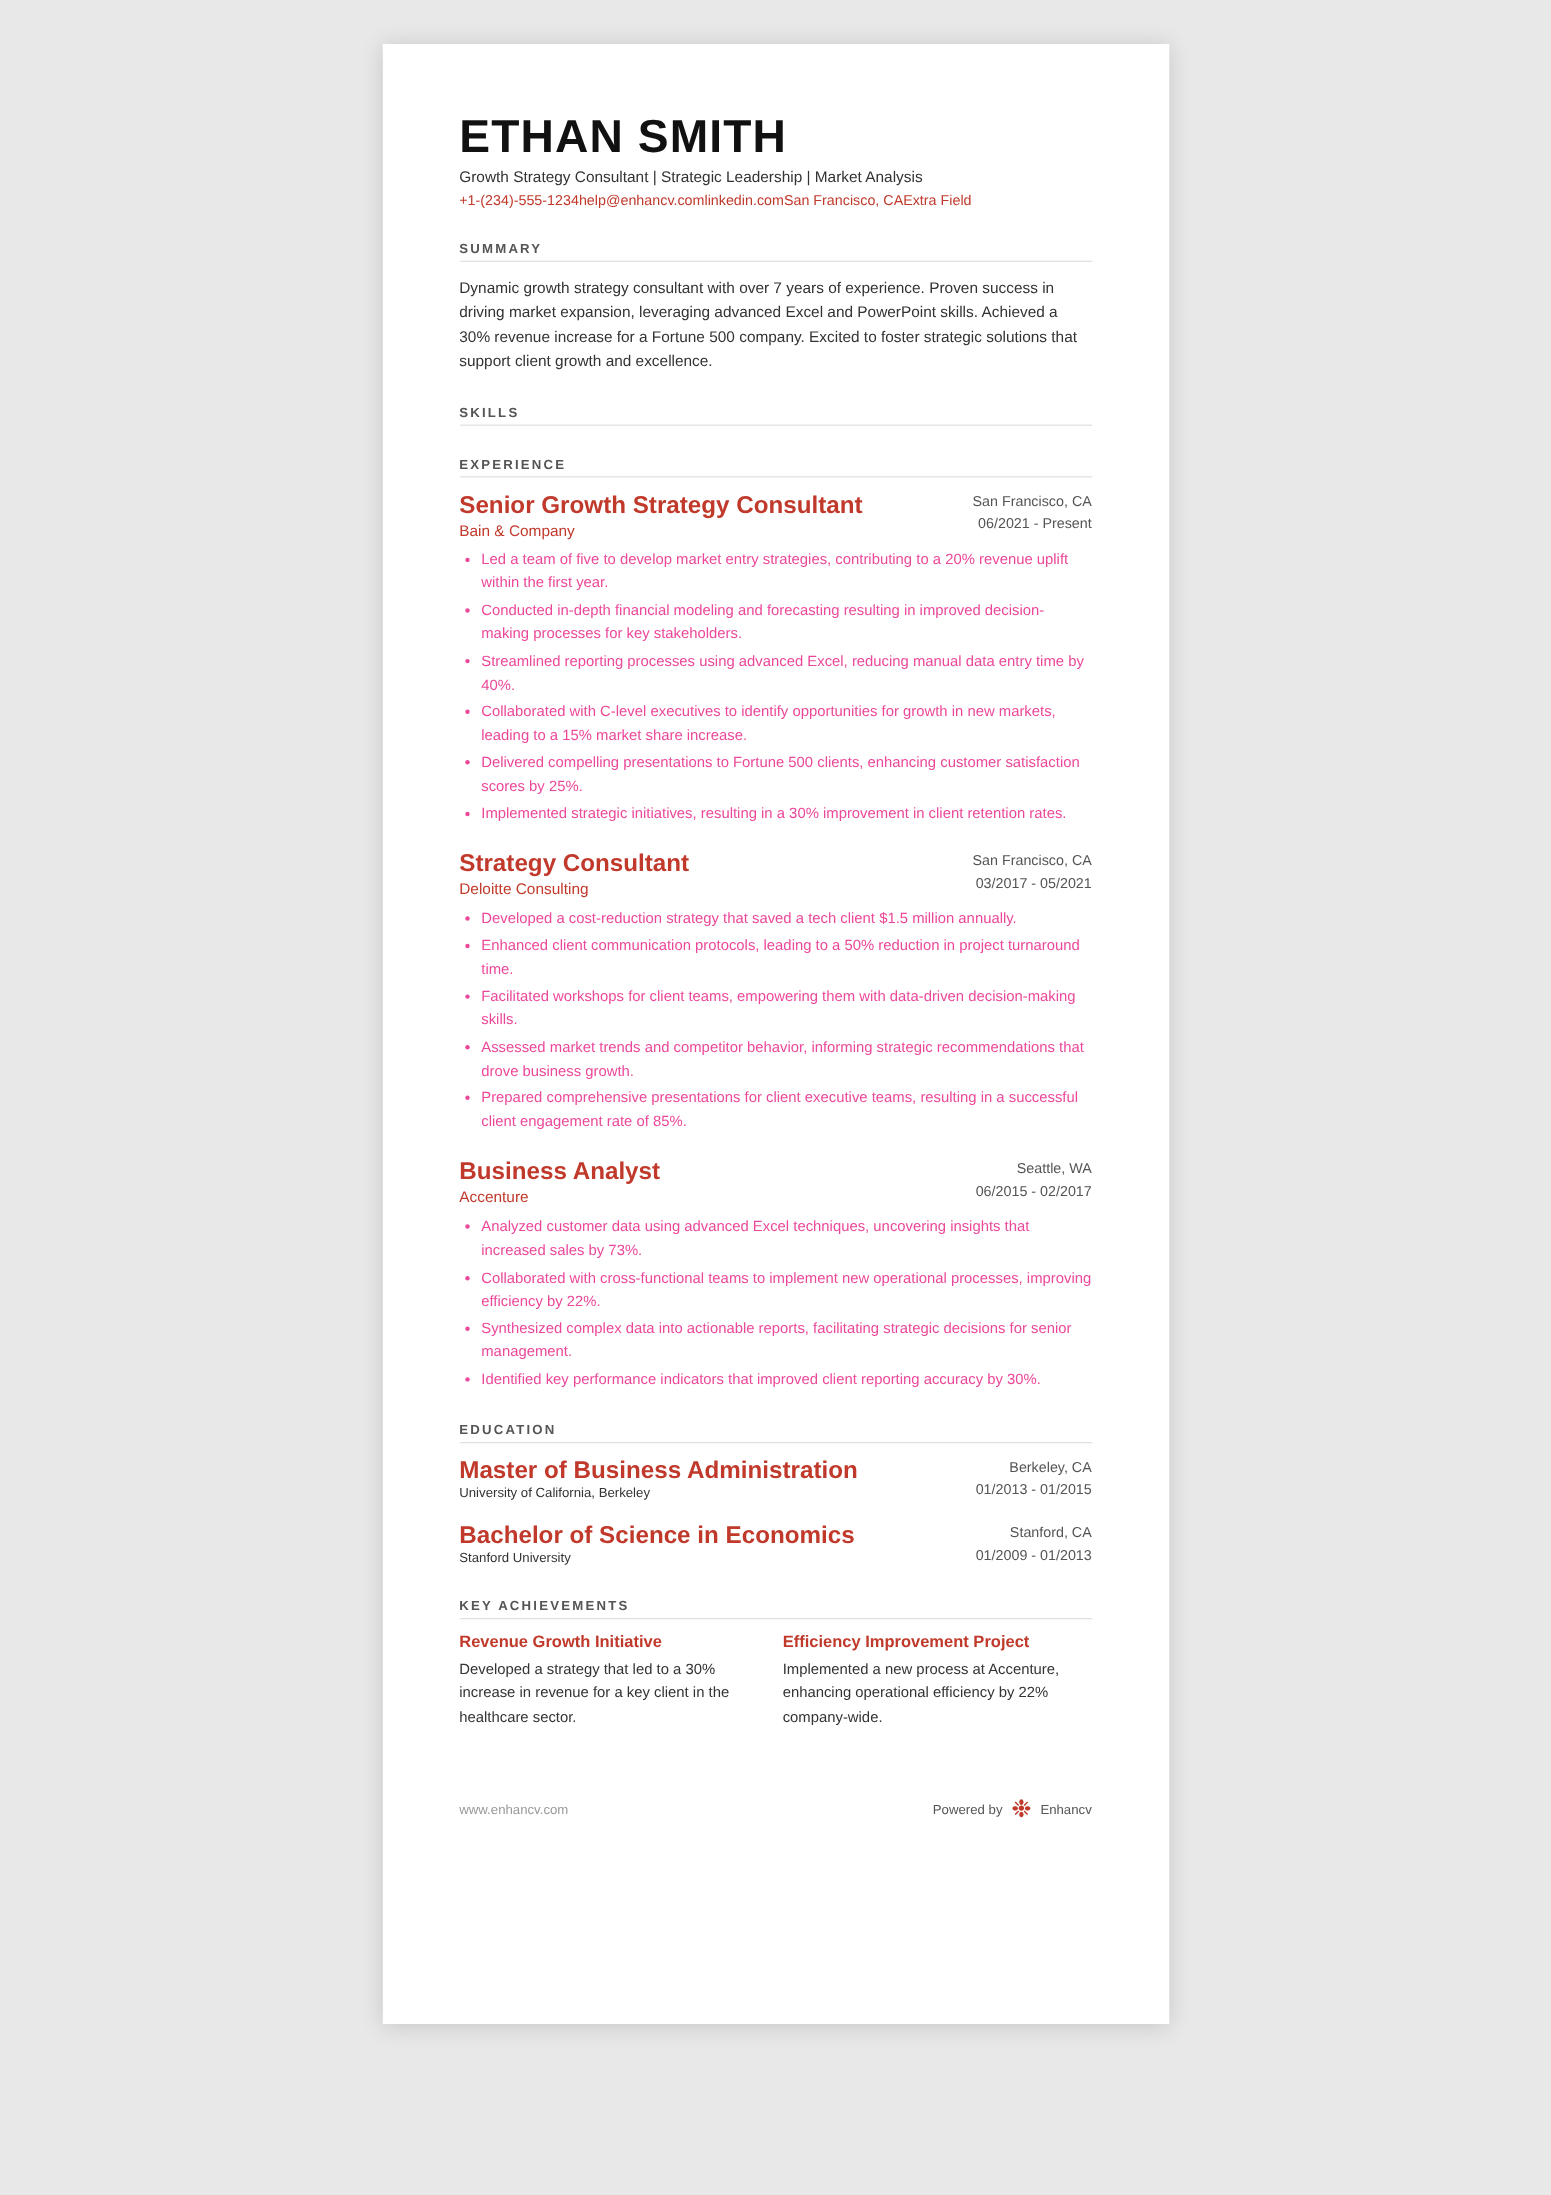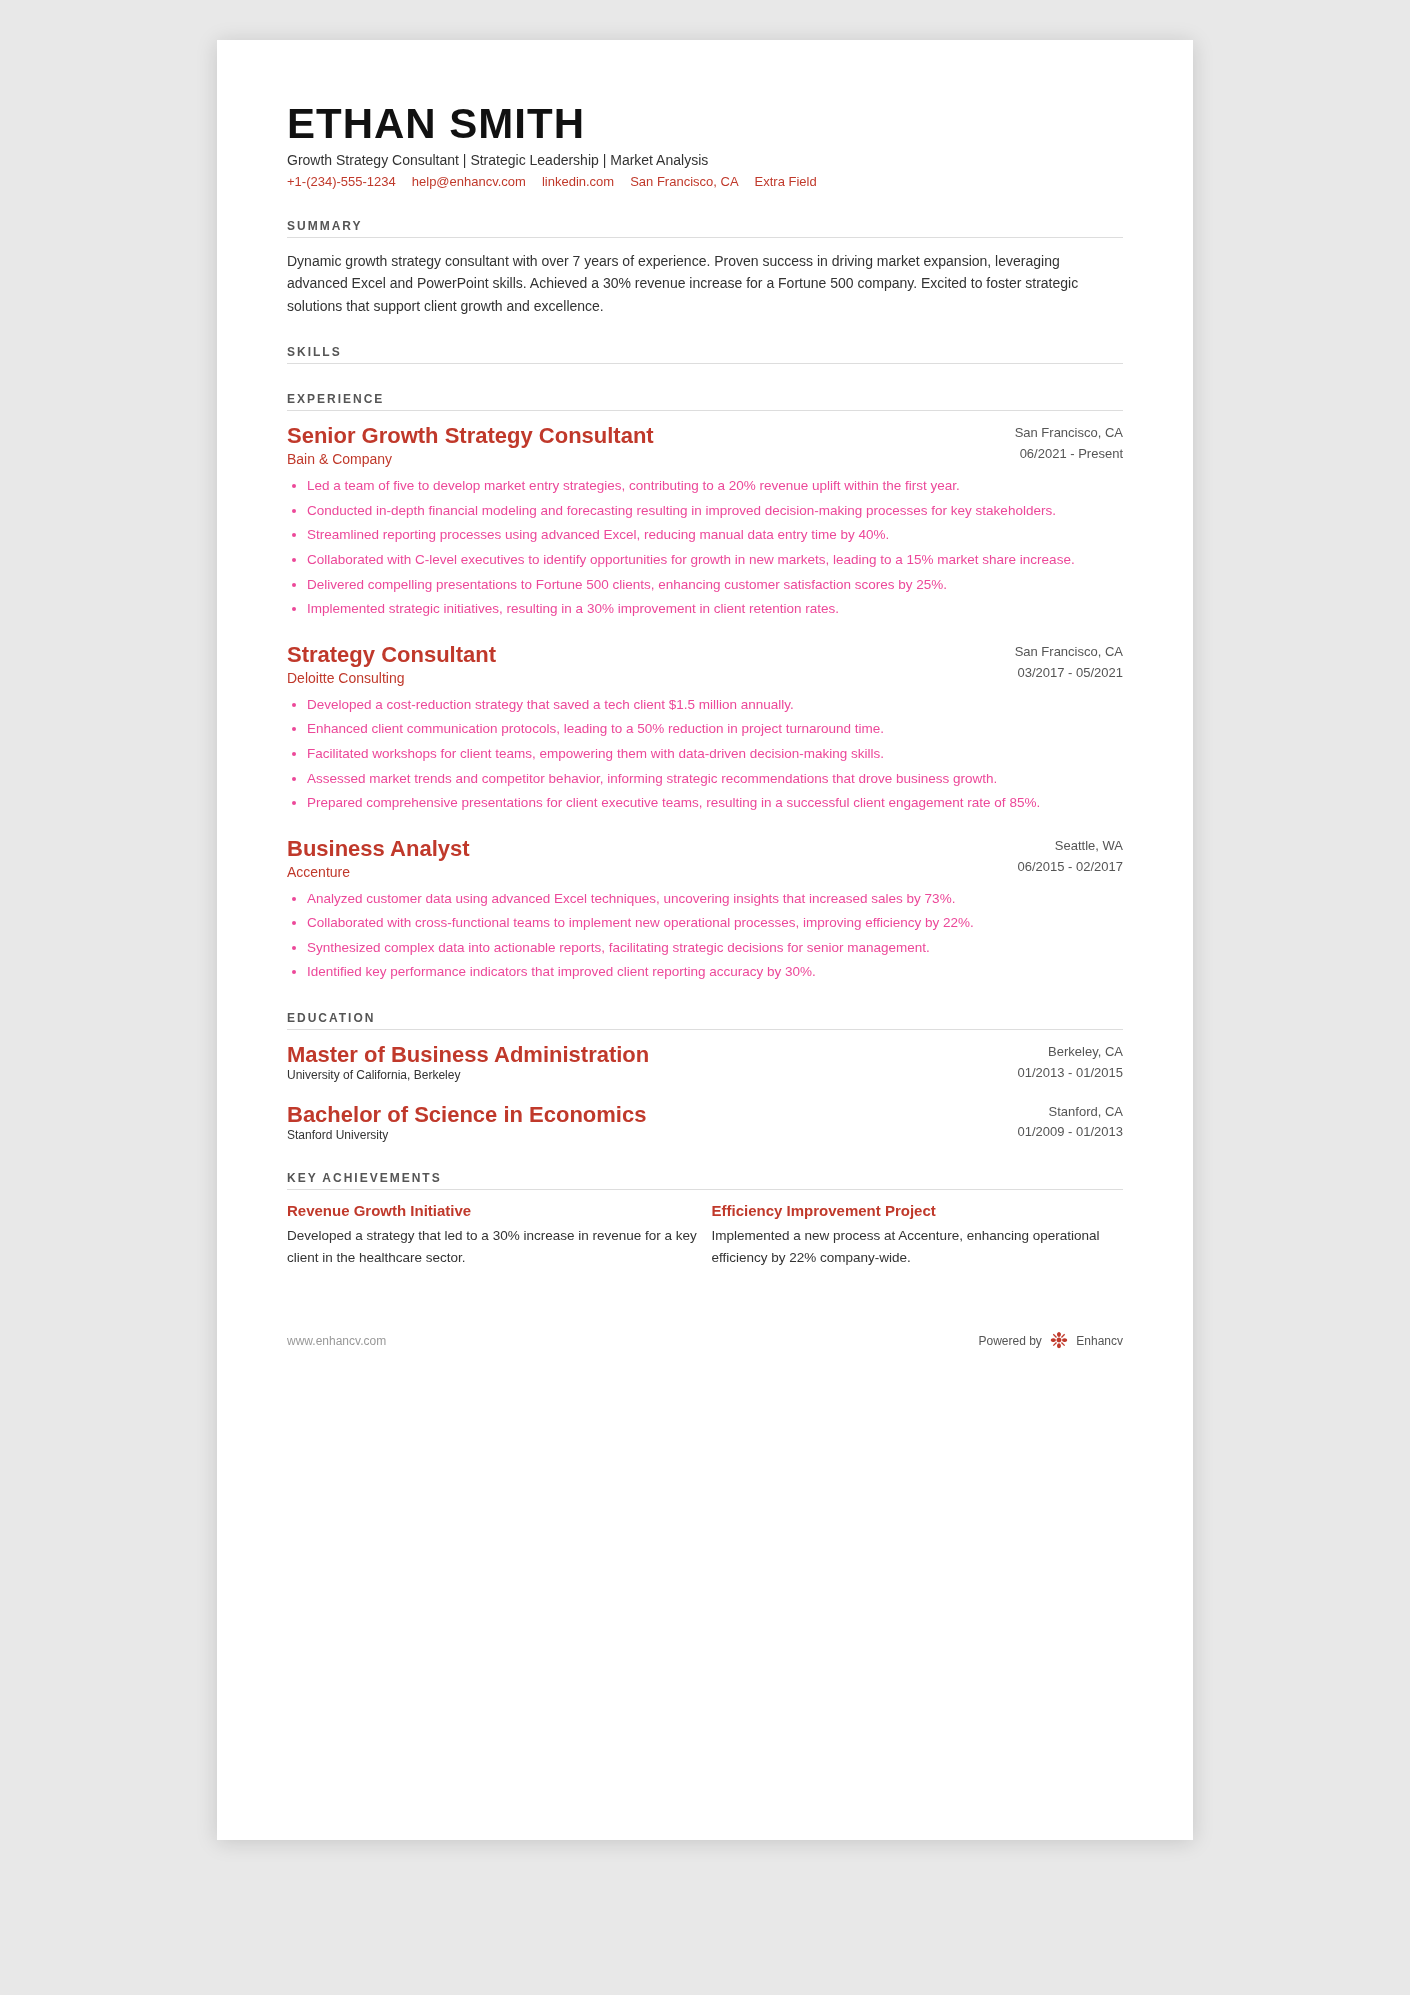--- a/index.html
+++ b/index.html
@@ -7,21 +7,21 @@
       font-family: Georgia, 'Times New Roman', serif;
       background: #e8e8e8;
       display: flex;
       justify-content: center;
       align-items: flex-start;
       padding: 40px 20px;
       min-height: 100vh;
     }
     .page {
       background: #fff;
-      width: 976px;
+      width: 715px;
       min-height: 1800px;
       padding: 60px 70px 60px 70px;
       position: relative;
       box-shadow: 0 2px 20px rgba(0,0,0,0.15);
     }
     .name {
       font-size: 42px;
       font-weight: 900;
       color: #111;
       letter-spacing: 1px;
@@ -33,21 +33,20 @@
       color: #333;
       font-family: Arial, sans-serif;
       margin-bottom: 6px;
     }
     .contact-line {
       font-size: 13px;
       color: #c0392b;
       font-family: Arial, sans-serif;
       margin-bottom: 30px;
       display: flex;
-      gap: 16px;
       flex-wrap: wrap;
     }
     .contact-line span { color: #c0392b; }
     .section-title {
       font-size: 12px;
       font-weight: 700;
       letter-spacing: 2px;
       color: #555;
       text-transform: uppercase;
       font-family: Arial, sans-serif;

